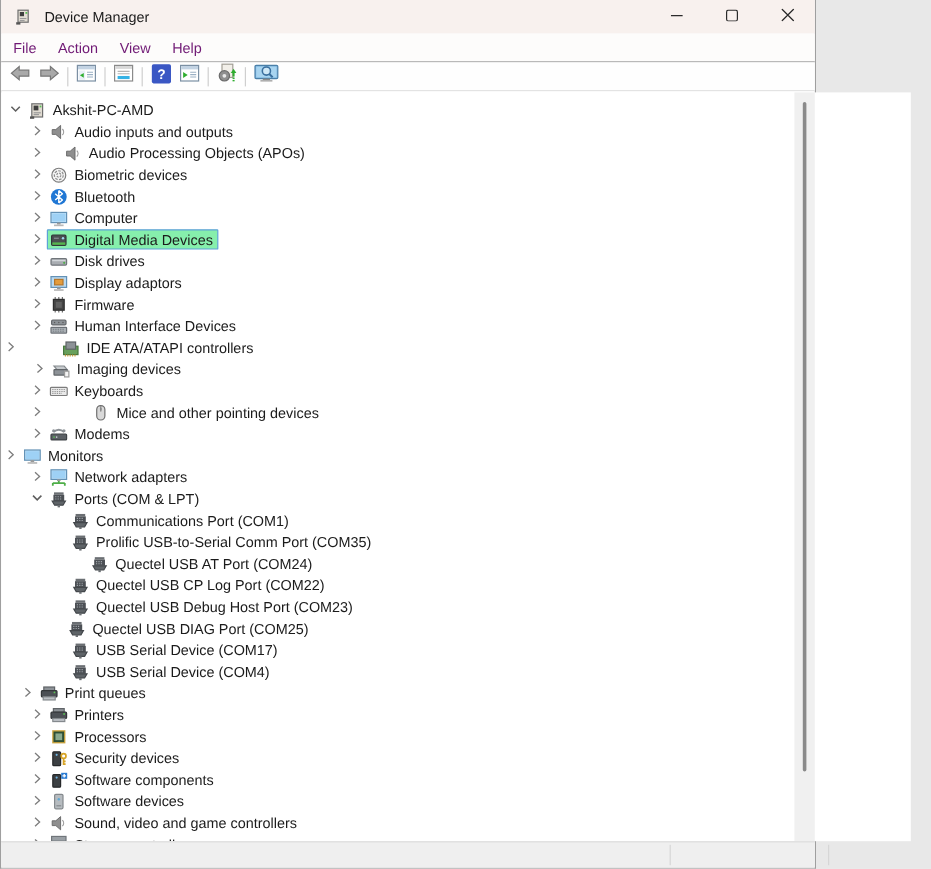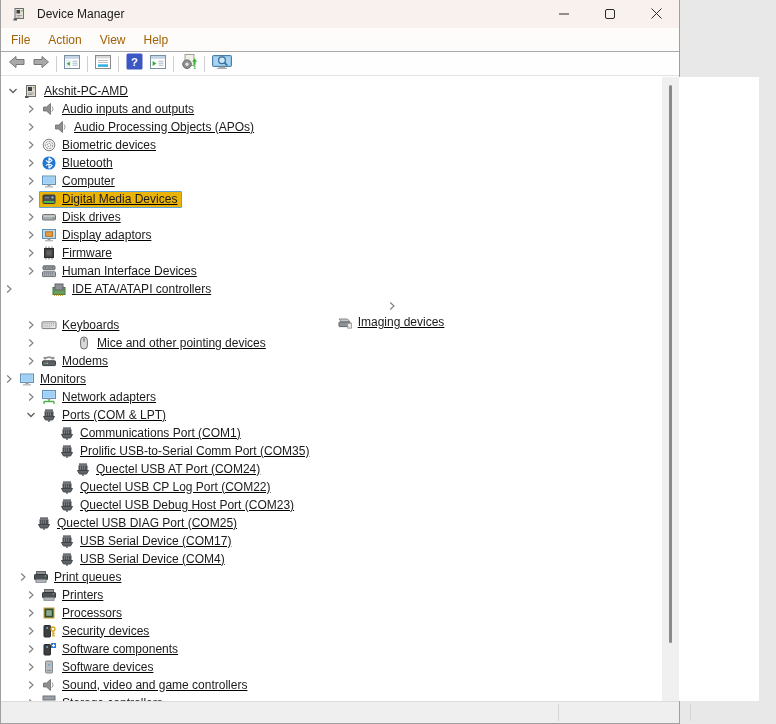--- a/index.html
+++ b/index.html
@@ -11,38 +11,38 @@
   
   .titlebar { height:28px; background:#f8f1ee; display:flex; align-items:center; }
   .app-icon { width:16px; height:16px; margin-left:10px; display:inline-flex; }
   .title-text { margin-left:10px; font-size:12px; color:#1b1b1b; }
   .win-controls { margin-left:auto; display:flex; height:28px; }
   .ctrl { width:46px; height:28px; display:flex; align-items:center; justify-content:center; }
 
   
   .menubar { height:24px; background:#fdfcfb; display:flex; align-items:center;
              border-bottom:1px solid #a9a9a9; }
-  .menu-item { font-size:12px; color:#a16207; padding:3px 9px; }
+  .menu-item { font-size:12px; color:#701a75; padding:3px 9px; }
   .menu-item:first-child { margin-left:1px; }
 
   
   .toolbar { height:24px; background:#fefefe; display:flex; align-items:center;
              border-bottom:1px solid #e3e3e3; padding-left:4px; }
   .tb-btn { width:24px; height:22px; display:flex; align-items:center; justify-content:center; }
   .tb-sep { width:1px; height:16px; background:#cfcfcf; margin:0 3px; }
 
   
   .tree-area { position:absolute; top:77px; left:0; width:758px; bottom:22px;
                background:#fff; overflow:hidden; padding-top:5px; }
   .tree-row { height:18px; display:flex; align-items:center; white-space:nowrap; }
   .chev { width:16px; height:16px; flex:none; display:inline-flex;
           align-items:center; justify-content:center; }
-  .row-content { display:inline-flex; align-items:flex-end; height:17px;
-                 padding:0 4px 0 1px; border:1px solid transparent;text-decoration:underline; }
-  .row-content.selected { background:#eab308; border-color:#5da2d8; border-radius:1px; }
+  .row-content { display:inline-flex; align-items:flex-start; height:17px;
+                 padding:0 4px 0 1px; border:1px solid transparent; }
+  .row-content.selected { background:#86efac; border-color:#5da2d8; border-radius:1px; }
   .ticon { width:16px; height:16px; flex:none; margin-right:5px; display:inline-flex; }
   .tlabel { font-size:12px; color:#1b1b1b; line-height:16px; }
 
   
   .vscroll { position:absolute; top:77px; right:0; width:17px; bottom:22px; background:#f0f0f0; }
   .vthumb { position:absolute; left:7px; width:3px; top:8px; height:558px;
             background:#8a8a8a; border-radius:2px; }
 
   
   .statusbar { position:absolute; left:0; right:0; bottom:0; height:22px;
@@ -367,21 +367,21 @@
           <span class="ticon">
             <svg width="16" height="16" viewBox="0 0 16 16">
               <rect x="2" y="6.5" width="12" height="7" fill="#67a05b" stroke="#47763c"></rect>
               <rect x="4" y="3" width="8" height="6" fill="#8d9297" stroke="#606468"></rect>
               <path d="M3.5 13.5 L3.5 15 M5.5 13.5 L5.5 15 M7.5 13.5 L7.5 15 M9.5 13.5 L9.5 15 M11.5 13.5 L11.5 15" stroke="#c49a33" stroke-width="0.9"></path>
             </svg>
           </span>
           <span class="tlabel">IDE ATA/ATAPI controllers</span>
         </span>
       </div>
-      <div class="tree-row" style="padding-left: 24px; flex-direction: column;">
+      <div class="tree-row" style="padding-left: 24px;">
         <span class="chev">
           <svg width="16" height="16" viewBox="0 0 16 16">
             <path d="M6.2 4.5 L10 8 L6.2 11.5" stroke="#7d7d7d" stroke-width="1.1" fill="none"></path>
           </svg>
         </span>
         <span class="row-content">
           <span class="ticon">
             <svg width="16" height="16" viewBox="0 0 16 16">
               <polygon points="2,5 10.5,5 13,8 4.5,8" fill="#c6cacd" stroke="#84898d"></polygon>
               <rect x="2" y="8" width="11" height="4.6" rx="0.5" fill="#8d9297" stroke="#606468"></rect>
@@ -567,21 +567,21 @@
               <rect x="4" y="2.3" width="8" height="2" fill="#6b6f73"></rect>
               <rect x="3.5" y="4.3" width="9" height="5.2" fill="#4c5055"></rect>
               <path d="M5 6 h6 M5 7.8 h6" stroke="#a0a5aa" stroke-width="0.9" stroke-dasharray="1 1"></path>
               <polygon points="2.5,9.5 13.5,9.5 11.5,13 4.5,13" fill="#5f6468" stroke="#43474b"></polygon>
               <rect x="7" y="13" width="2" height="1.8" fill="#6b6f73"></rect>
             </svg>
           </span>
           <span class="tlabel">Quectel USB Debug Host Port (COM23)</span>
         </span>
       </div>
-      <div class="tree-row" style="padding-left: 17px;">
+      <div class="tree-row" style="padding-left: 37px;">
         <span class="chev"></span>
         <span class="row-content">
           <span class="ticon">
             <svg width="16" height="16" viewBox="0 0 16 16">
               <rect x="4" y="2.3" width="8" height="2" fill="#6b6f73"></rect>
               <rect x="3.5" y="4.3" width="9" height="5.2" fill="#4c5055"></rect>
               <path d="M5 6 h6 M5 7.8 h6" stroke="#a0a5aa" stroke-width="0.9" stroke-dasharray="1 1"></path>
               <polygon points="2.5,9.5 13.5,9.5 11.5,13 4.5,13" fill="#5f6468" stroke="#43474b"></polygon>
               <rect x="7" y="13" width="2" height="1.8" fill="#6b6f73"></rect>
             </svg>

